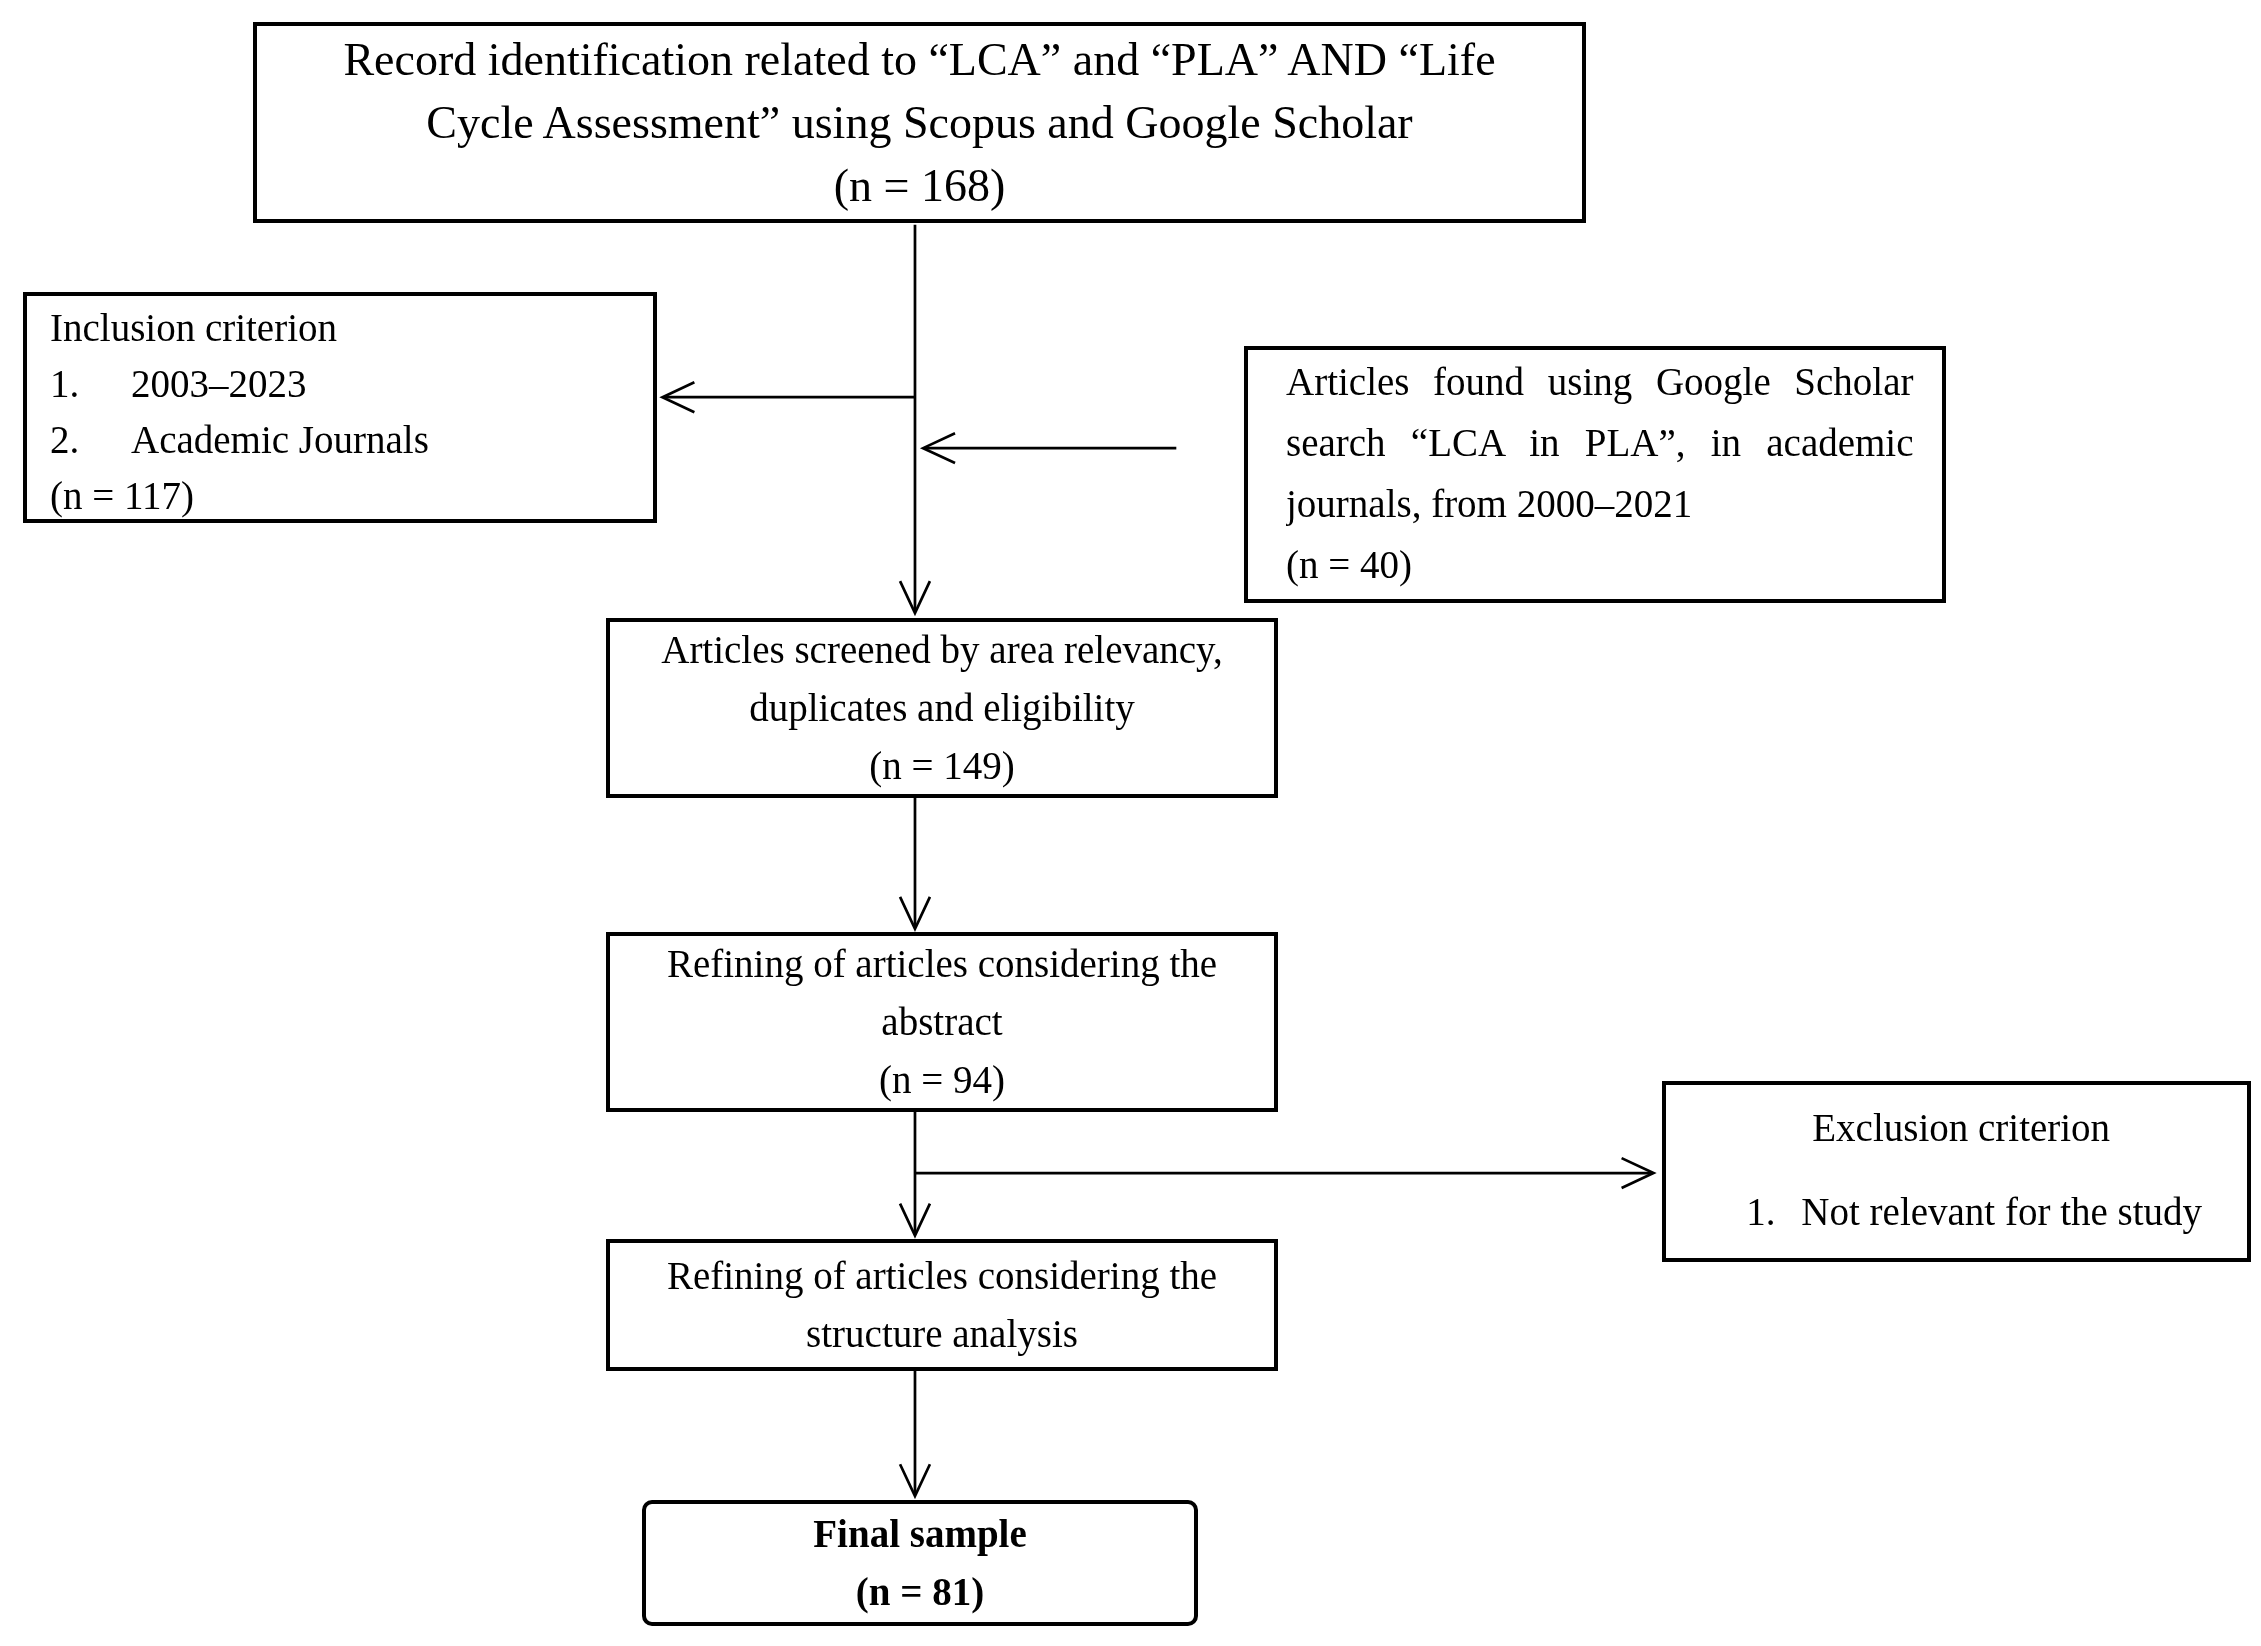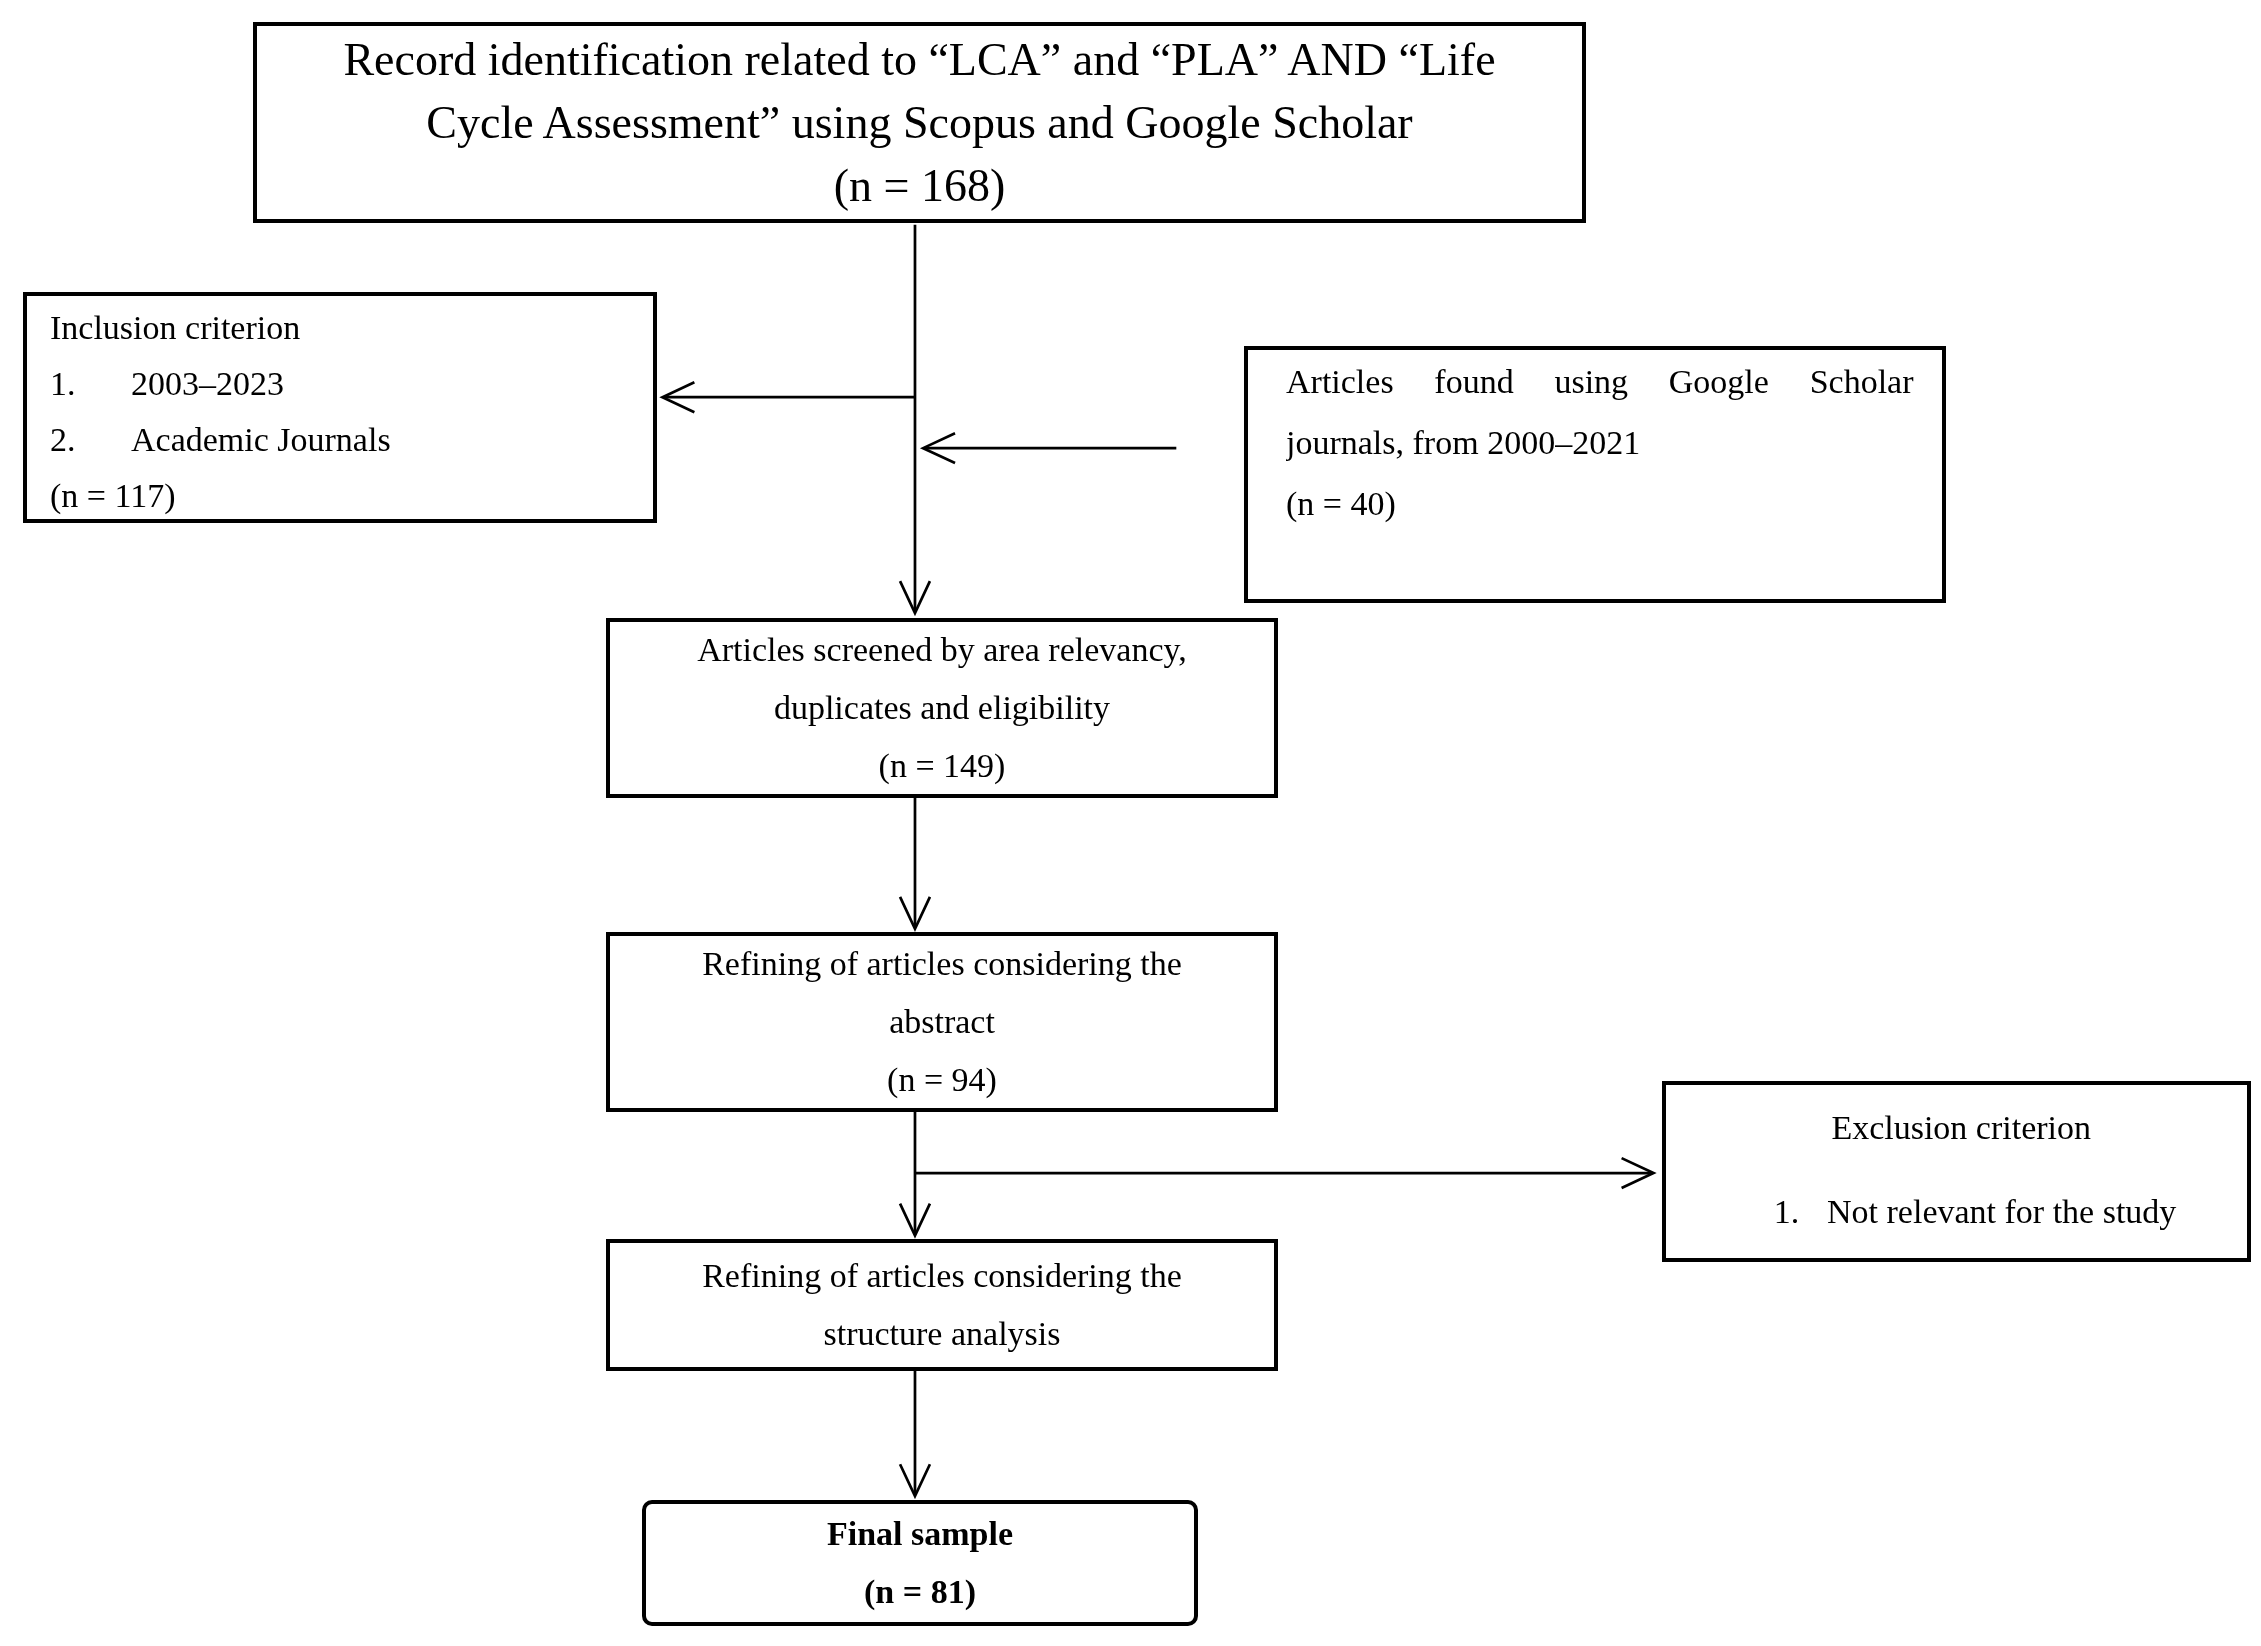--- a/index.html
+++ b/index.html
@@ -12,21 +12,21 @@
   }
   .canvas { position: absolute; inset: 0; width: 2261px; height: 1517px; font-family: Liberation Serif, serif; }
   svg.connectors { position: absolute; left: 0; top: 0; width: 2261px; height: 1647px; }
   svg.connectors path { stroke: #000000; stroke-width: 4; fill: none; }
 
   .box {
     position: absolute;
     border: 4.1px solid #000000;
     background: #ffffff;
     box-sizing: border-box;
-    font-size: 34px;
+    font-size: 39px;
     overflow: hidden;
   }
   .center {
     display: flex; flex-direction: column;
     justify-content: center; text-align: center;
   }
 
   
   .box-record { left: 253px; top: 22.4px; width: 1333px; height: 201px; font-size: 46px; }
   .box-record .ln { line-height: 63px; }
@@ -109,20 +109,21 @@
       <span class="num">1.</span><span>2003–2023</span>
     </div>
     <div class="li">
       <span class="num">2.</span><span>Academic Journals</span>
     </div>
     <div class="ln">(n = 117)</div>
   </div>
 
   <div class="box box-gs">
     <div class="ln justify">Articles found using Google Scholar</div>
+    <div class="ln justify">search “LCA in PLA”, in academic</div>
     <div class="ln">journals, from 2000–2021</div>
     <div class="ln">(n = 40)</div>
   </div>
 
   <div class="box box-screened center">
     <div class="ln">Articles screened by area relevancy,</div>
     <div class="ln">duplicates and eligibility</div>
     <div class="ln">(n = 149)</div>
   </div>
 

